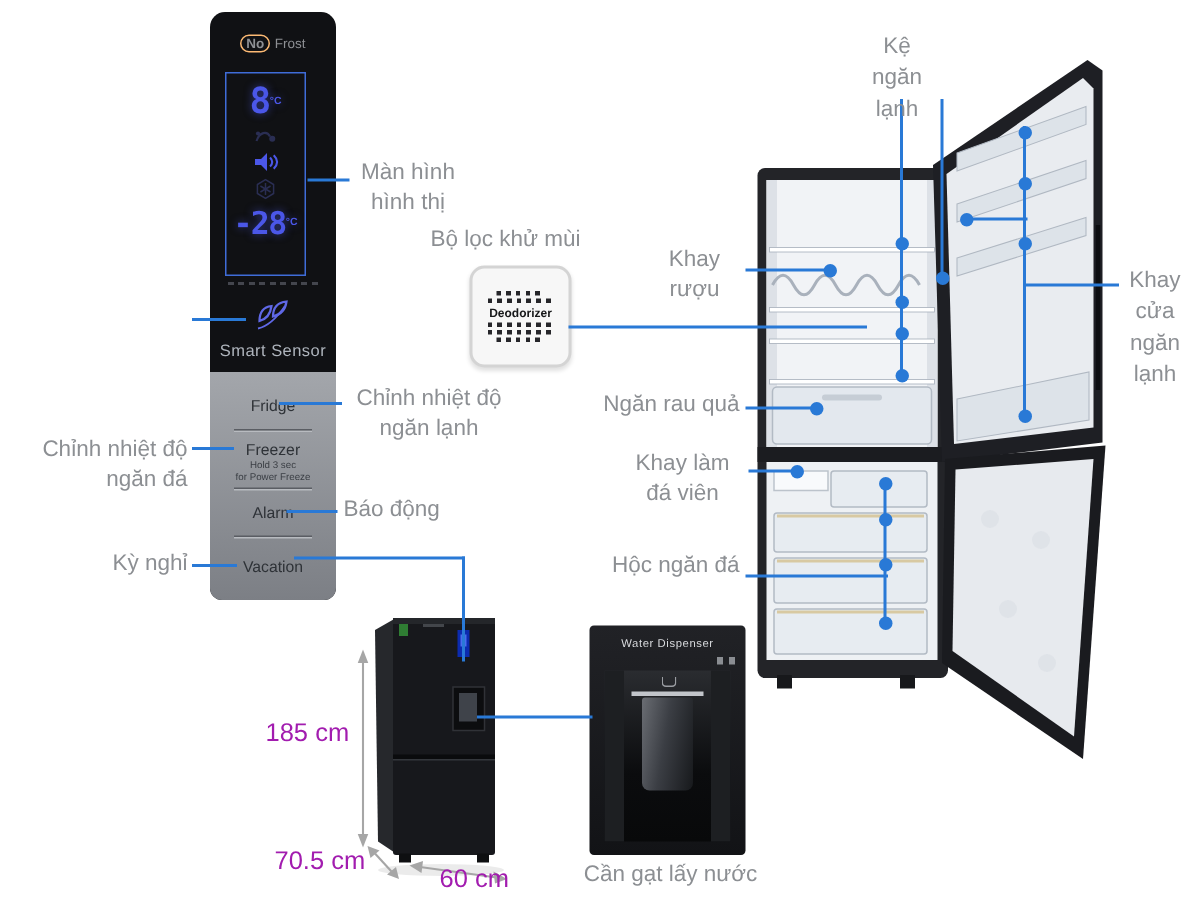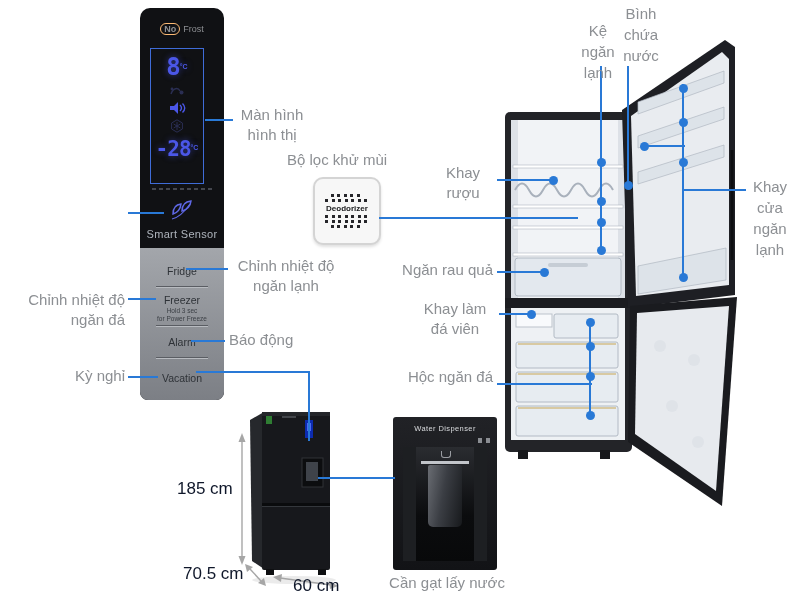--- a/index.html
+++ b/index.html
@@ -4,21 +4,21 @@
 <style>
   html,body{margin:0;padding:0;background:#fff;}
   #stage{position:relative;width:800px;height:600px;background:#ffffff;overflow:hidden;
          font-family:"Liberation Sans","DejaVu Sans",sans-serif;}
   .lbl{position:absolute;color:#8c8f93;font-size:15px;line-height:20px;white-space:nowrap;}
   .lbl span{display:block;}
   .c{text-align:center;} .r{text-align:right;}
   .h{position:absolute;height:2px;background:#2979d6;}
   .v{position:absolute;width:2px;background:#2979d6;}
   .dot{position:absolute;width:9px;height:9px;border-radius:50%;background:#2979d6;}
-  .dim{position:absolute;color:#0f172a;font-size:17px;white-space:nowrap;text-align:center;}
+  .dim{position:absolute;color:#a21caf;font-size:17px;white-space:nowrap;text-align:center;}
 
   
   .panel{position:absolute;left:140px;top:8px;width:84px;height:392px;background:#101114;
          border-radius:10px 10px 8px 8px;}
   .brand{position:absolute;top:16px;width:100%;text-align:center;color:#8e9094;font-size:9px;}
   .brand-no{border:1px solid #fdba74;border-radius:7px;padding:0 3px;margin-right:3px;font-weight:bold;}
   .display{position:absolute;left:10px;top:40px;width:52px;height:134px;border:1px solid #3f6cd8;
            display:flex;flex-direction:column;align-items:center;}
   .temp{font-family:"DejaVu Sans Mono",monospace;font-weight:bold;color:#4b57e8;
         text-shadow:0 0 6px rgba(75,87,232,.55);letter-spacing:-1px;}
@@ -280,25 +280,20 @@
       <span>đá viên</span>
   </div>
   <div class="lbl r" style="right:307px;top:367px">
     <span>Hộc ngăn đá</span>
   </div>
   <div class="lbl c" style="left:574px;top:20px;width:48px;line-height:21px">
     <span>Kệ</span>
       <span>ngăn</span>
       <span>lạnh</span>
   </div>
-  <div class="lbl c" style="left:617px;top:3px;width:48px;line-height:21px">
-    <span>Bình</span>
-      <span>chứa</span>
-      <span>nước</span>
-  </div>
   <div class="lbl c" style="left:744px;top:176px;width:52px;line-height:21px">
     <span>Khay</span>
       <span>cửa</span>
       <span>ngăn</span>
       <span>lạnh</span>
   </div>
   <div class="lbl c" style="left:385px;top:573px;width:124px">
     <span>Cần gạt lấy nước</span>
   </div>
 

